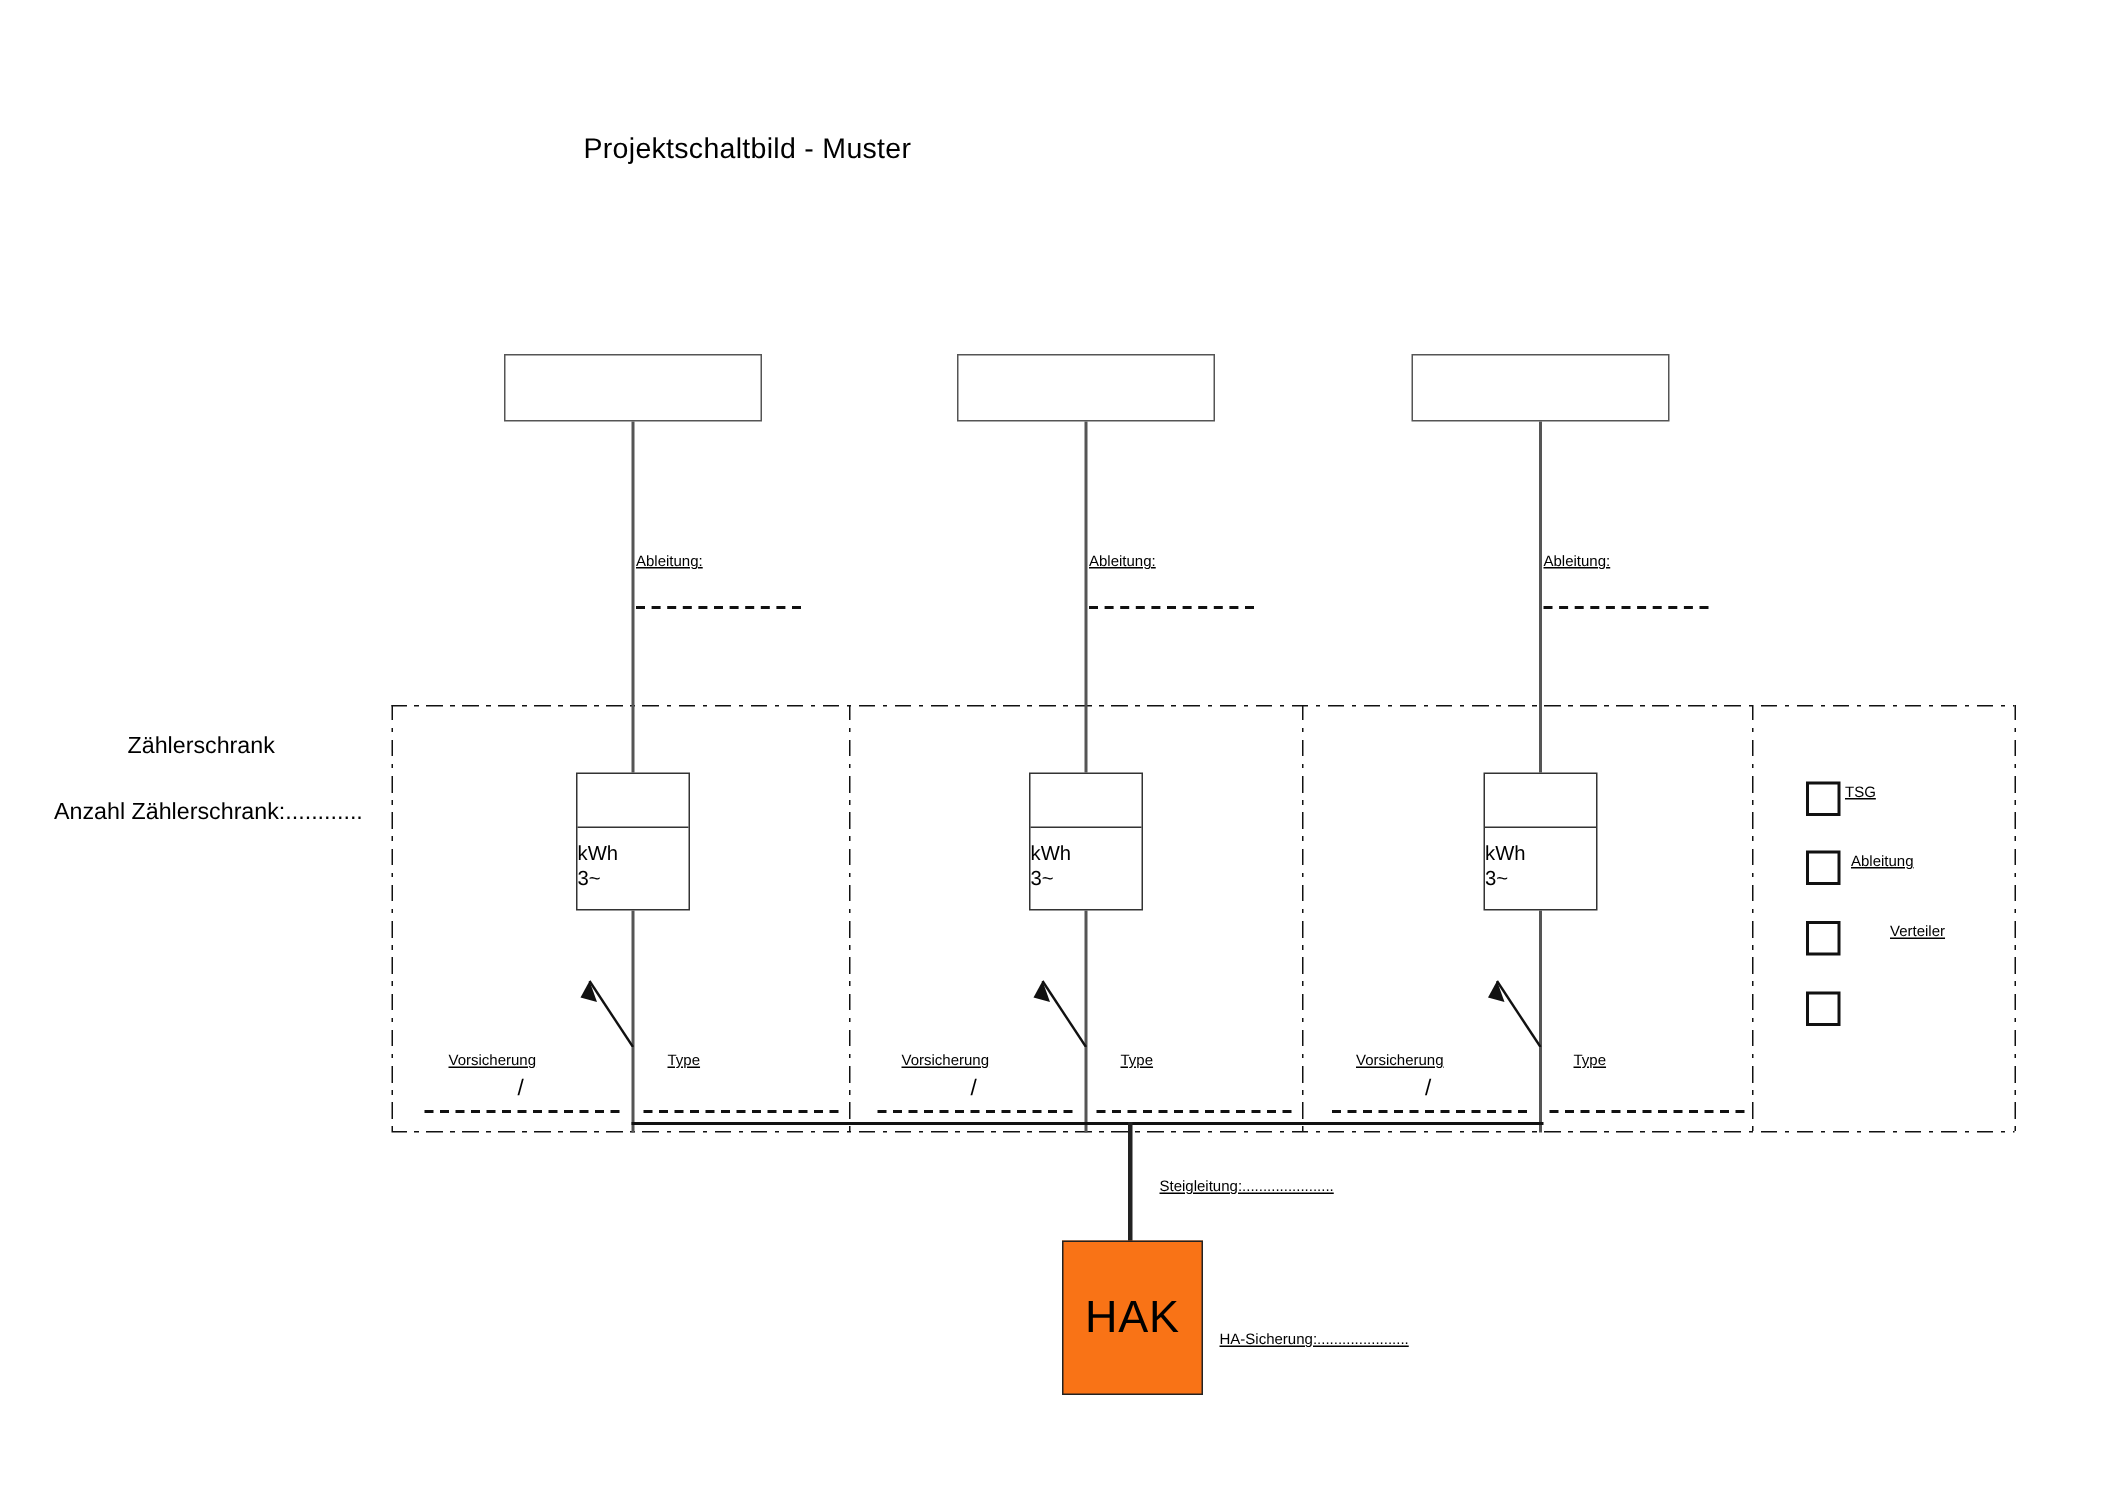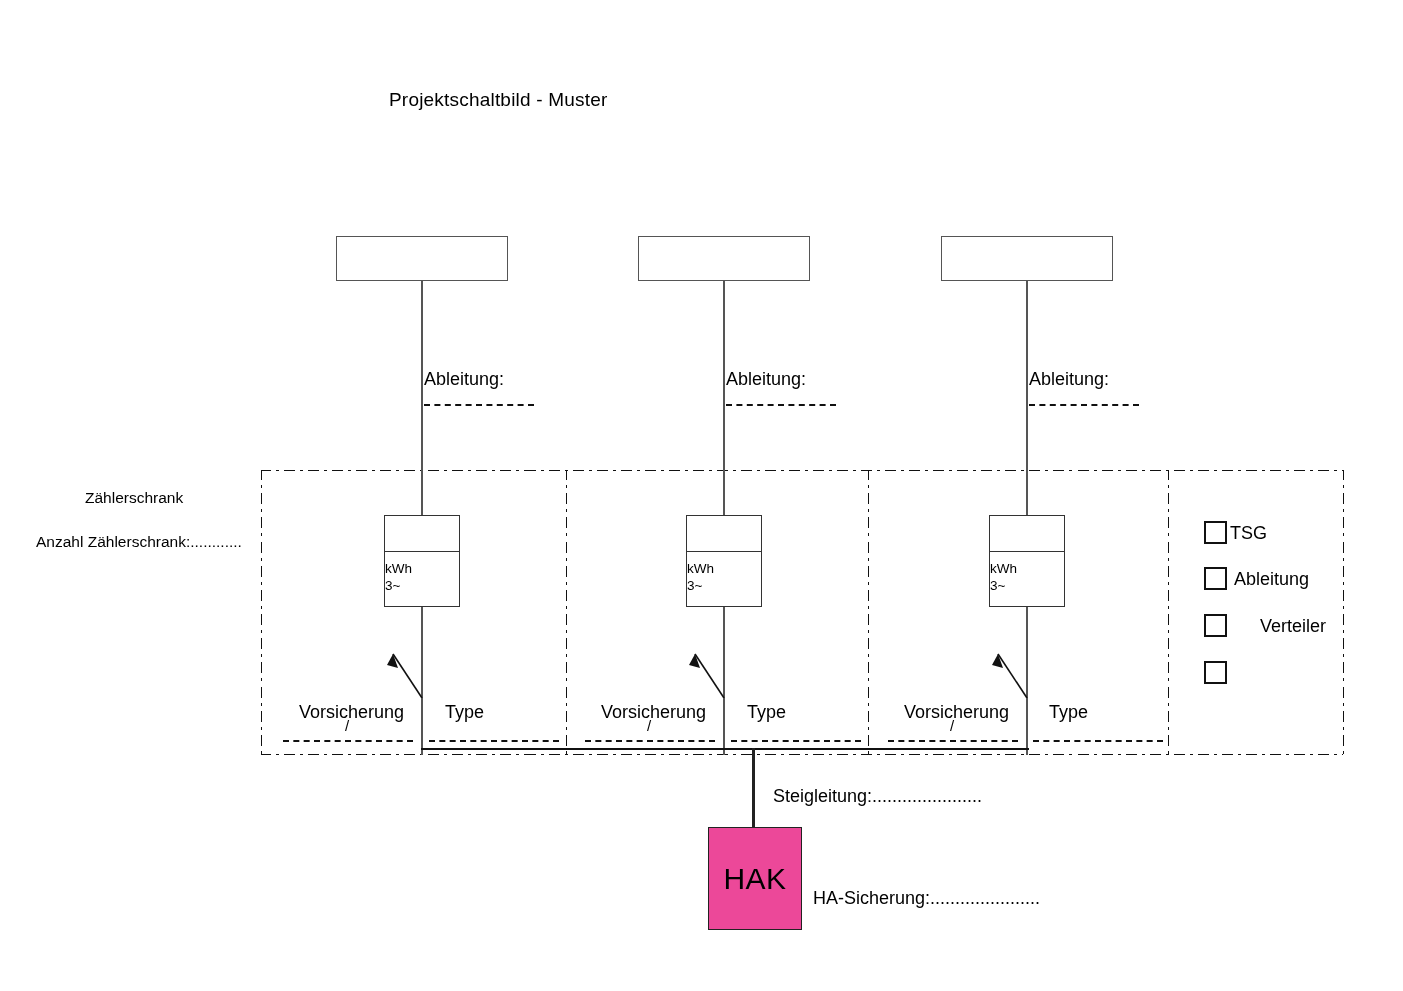--- a/index.html
+++ b/index.html
@@ -25,22 +25,23 @@
     font-size: 19px;
     letter-spacing: 0.2px;
     white-space: nowrap;
     text-align: right;
   }
   .lbl {
     font-size: 15.5px;
     white-space: nowrap;
   }
   .lbl-sm {
-    font-size: 18px;
-    white-space: nowrap;
+    font-size: 10px;
+    white-space: nowrap;
+    text-decoration: underline;
   }
   .lbl-meter {
     font-size: 13.5px;
     text-align: left;
     line-height: 1.25;
     white-space: nowrap;
   }
   .hak-text {
     font-size: 30px;
     letter-spacing: 0.5px;
@@ -60,21 +61,21 @@
   .box-meter {
     border: 1.4px solid #333333;
     background: #ffffff;
     box-sizing: border-box;
   }
   .meter-div {
     border-top: 1.4px solid #333333;
   }
   .box-hak {
     border: 1.8px solid #222222;
-    background: #ec4899;
+    background: #f97316;
     box-sizing: border-box;
     display: flex;
     align-items: center;
     justify-content: center;
   }
   .chk {
     border: 2.2px solid #111111;
     background: #ffffff;
     box-sizing: border-box;
   }

